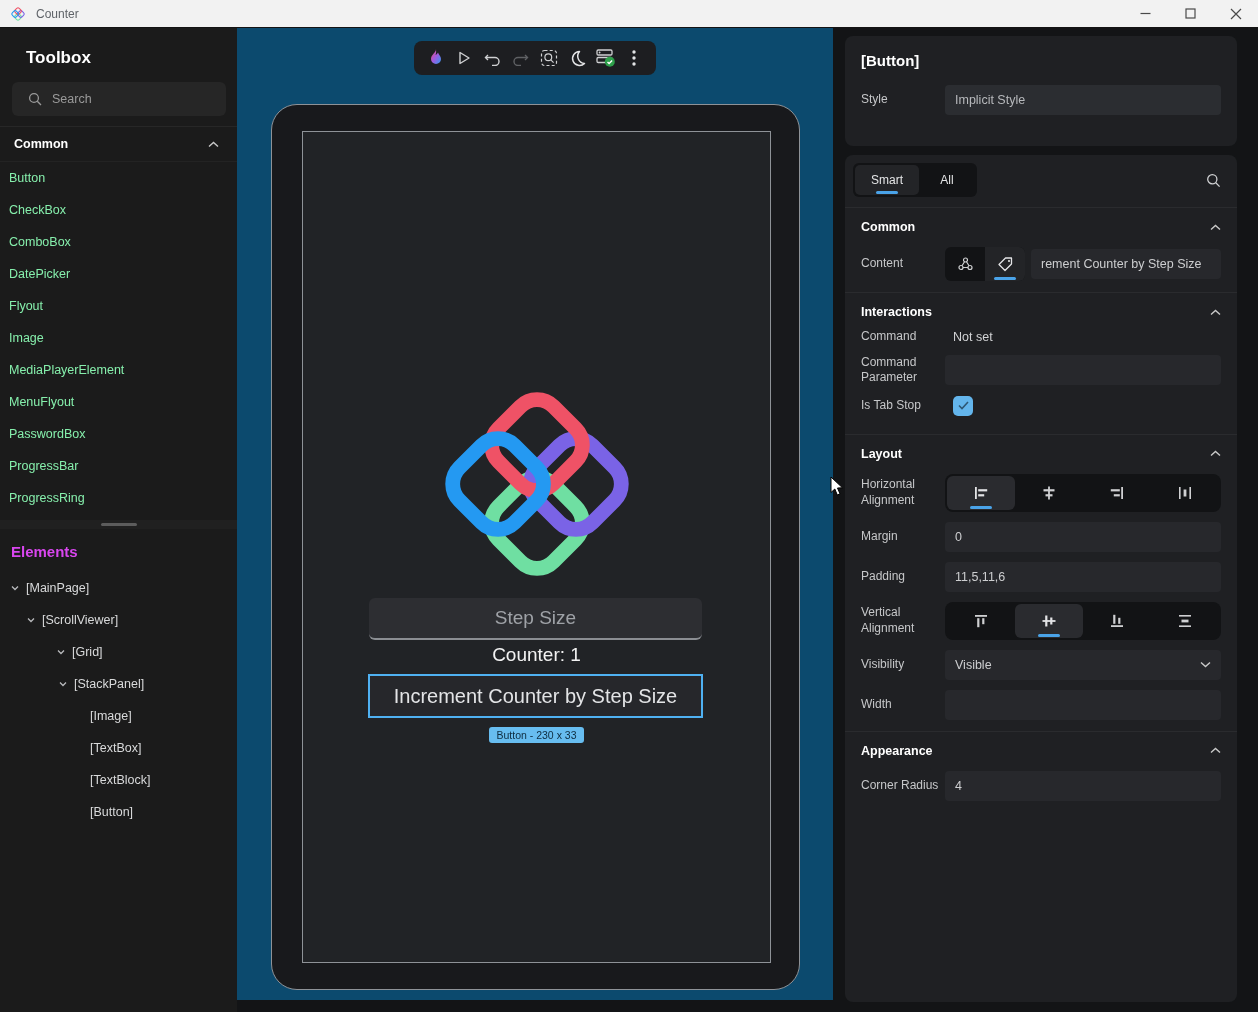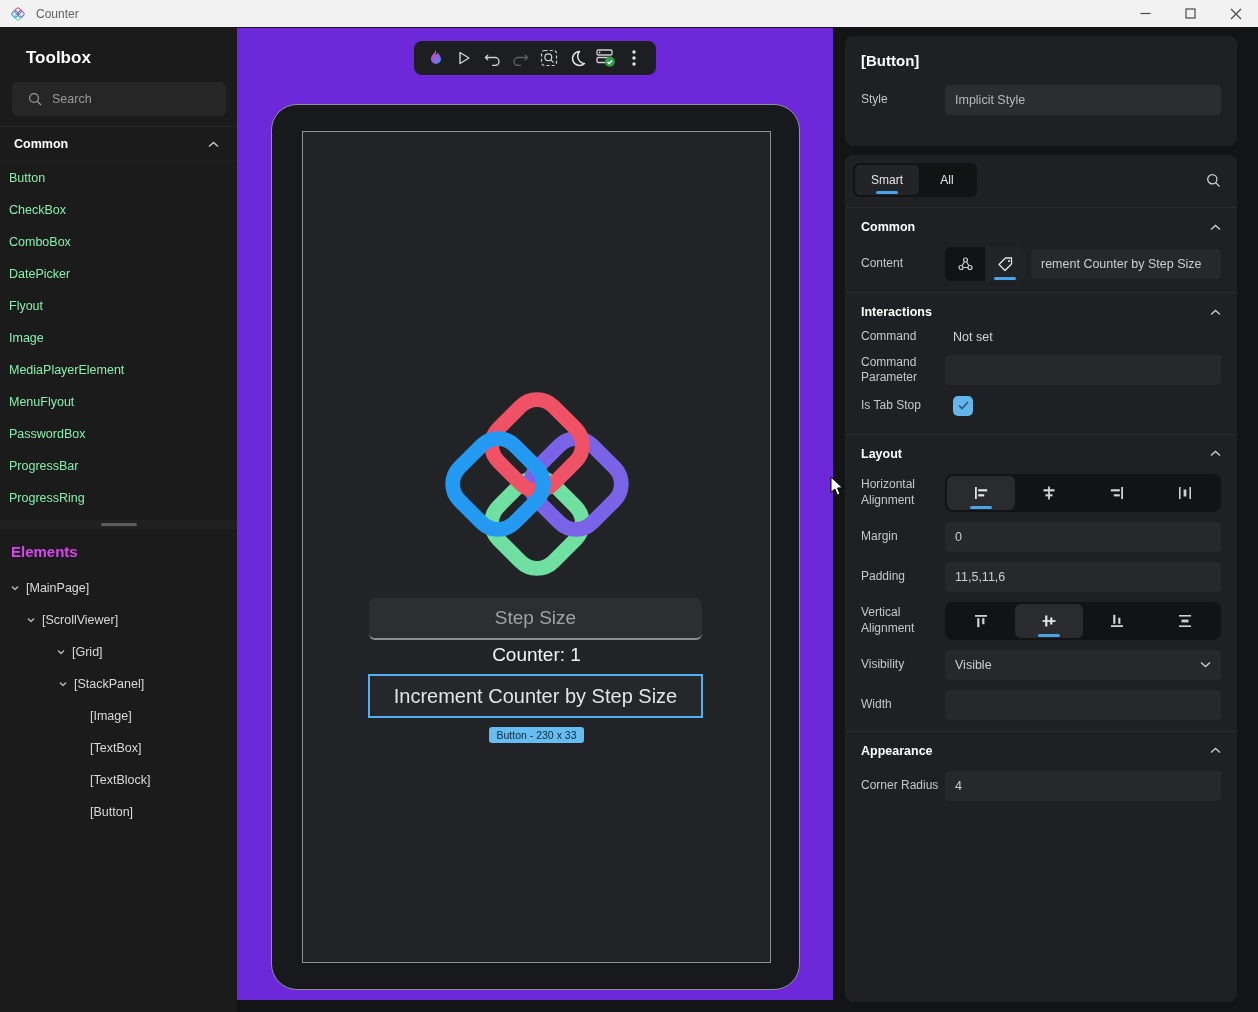--- a/index.html
+++ b/index.html
@@ -30,21 +30,21 @@
   .sb-section .lbl { font-size:12.5px; font-weight:bold; color:#fff; }
   .tb-item { height:32px; line-height:32px; padding-left:9px; font-size:12.5px; color:#86efac; cursor:default; }
   .splitter { height:9px; background:#202020; display:flex; align-items:center; justify-content:center; margin-top:6px; }
   .splitter .grip { width:36px; height:3px; border-radius:2px; background:#5c5c5c; }
   .el-title { font-size:15px; font-weight:bold; color:#d946ef; padding:14px 12px 12px 11px; }
   .tree-row { height:32px; display:flex; align-items:center; font-size:12.5px; color:#d9dadb; }
   .tree-row .chev { width:10px; margin-right:6px; display:inline-flex; }
   .tree-row .no-chev { width:16px; display:inline-block; }
 
   
-  .canvas { position:absolute; top:28px; left:237px; width:596px; bottom:12px; background:#6d28d9; }
+  .canvas { position:absolute; top:28px; left:237px; width:596px; bottom:12px; background:#0c4a6e; }
   .dtoolbar { position:absolute; left:50%; transform:translateX(-50%); top:13px; width:242px; height:34px;
               background:#1d1e21; border-radius:8px; display:flex; align-items:center; justify-content:space-between;
               padding:0 9px; }
   .dtb-btn { width:26px; height:28px; display:flex; align-items:center; justify-content:center; border:none;
              background:transparent; cursor:pointer; }
 
   .device { position:absolute; left:34px; top:76px; width:529px; height:886px; background:#18191c;
             border:1px solid #8e9297; border-radius:26px; }
   .screen { position:absolute; left:30px; top:26px; width:469px; height:832px; background:#212326;
             border:1px solid #8e9297; }

